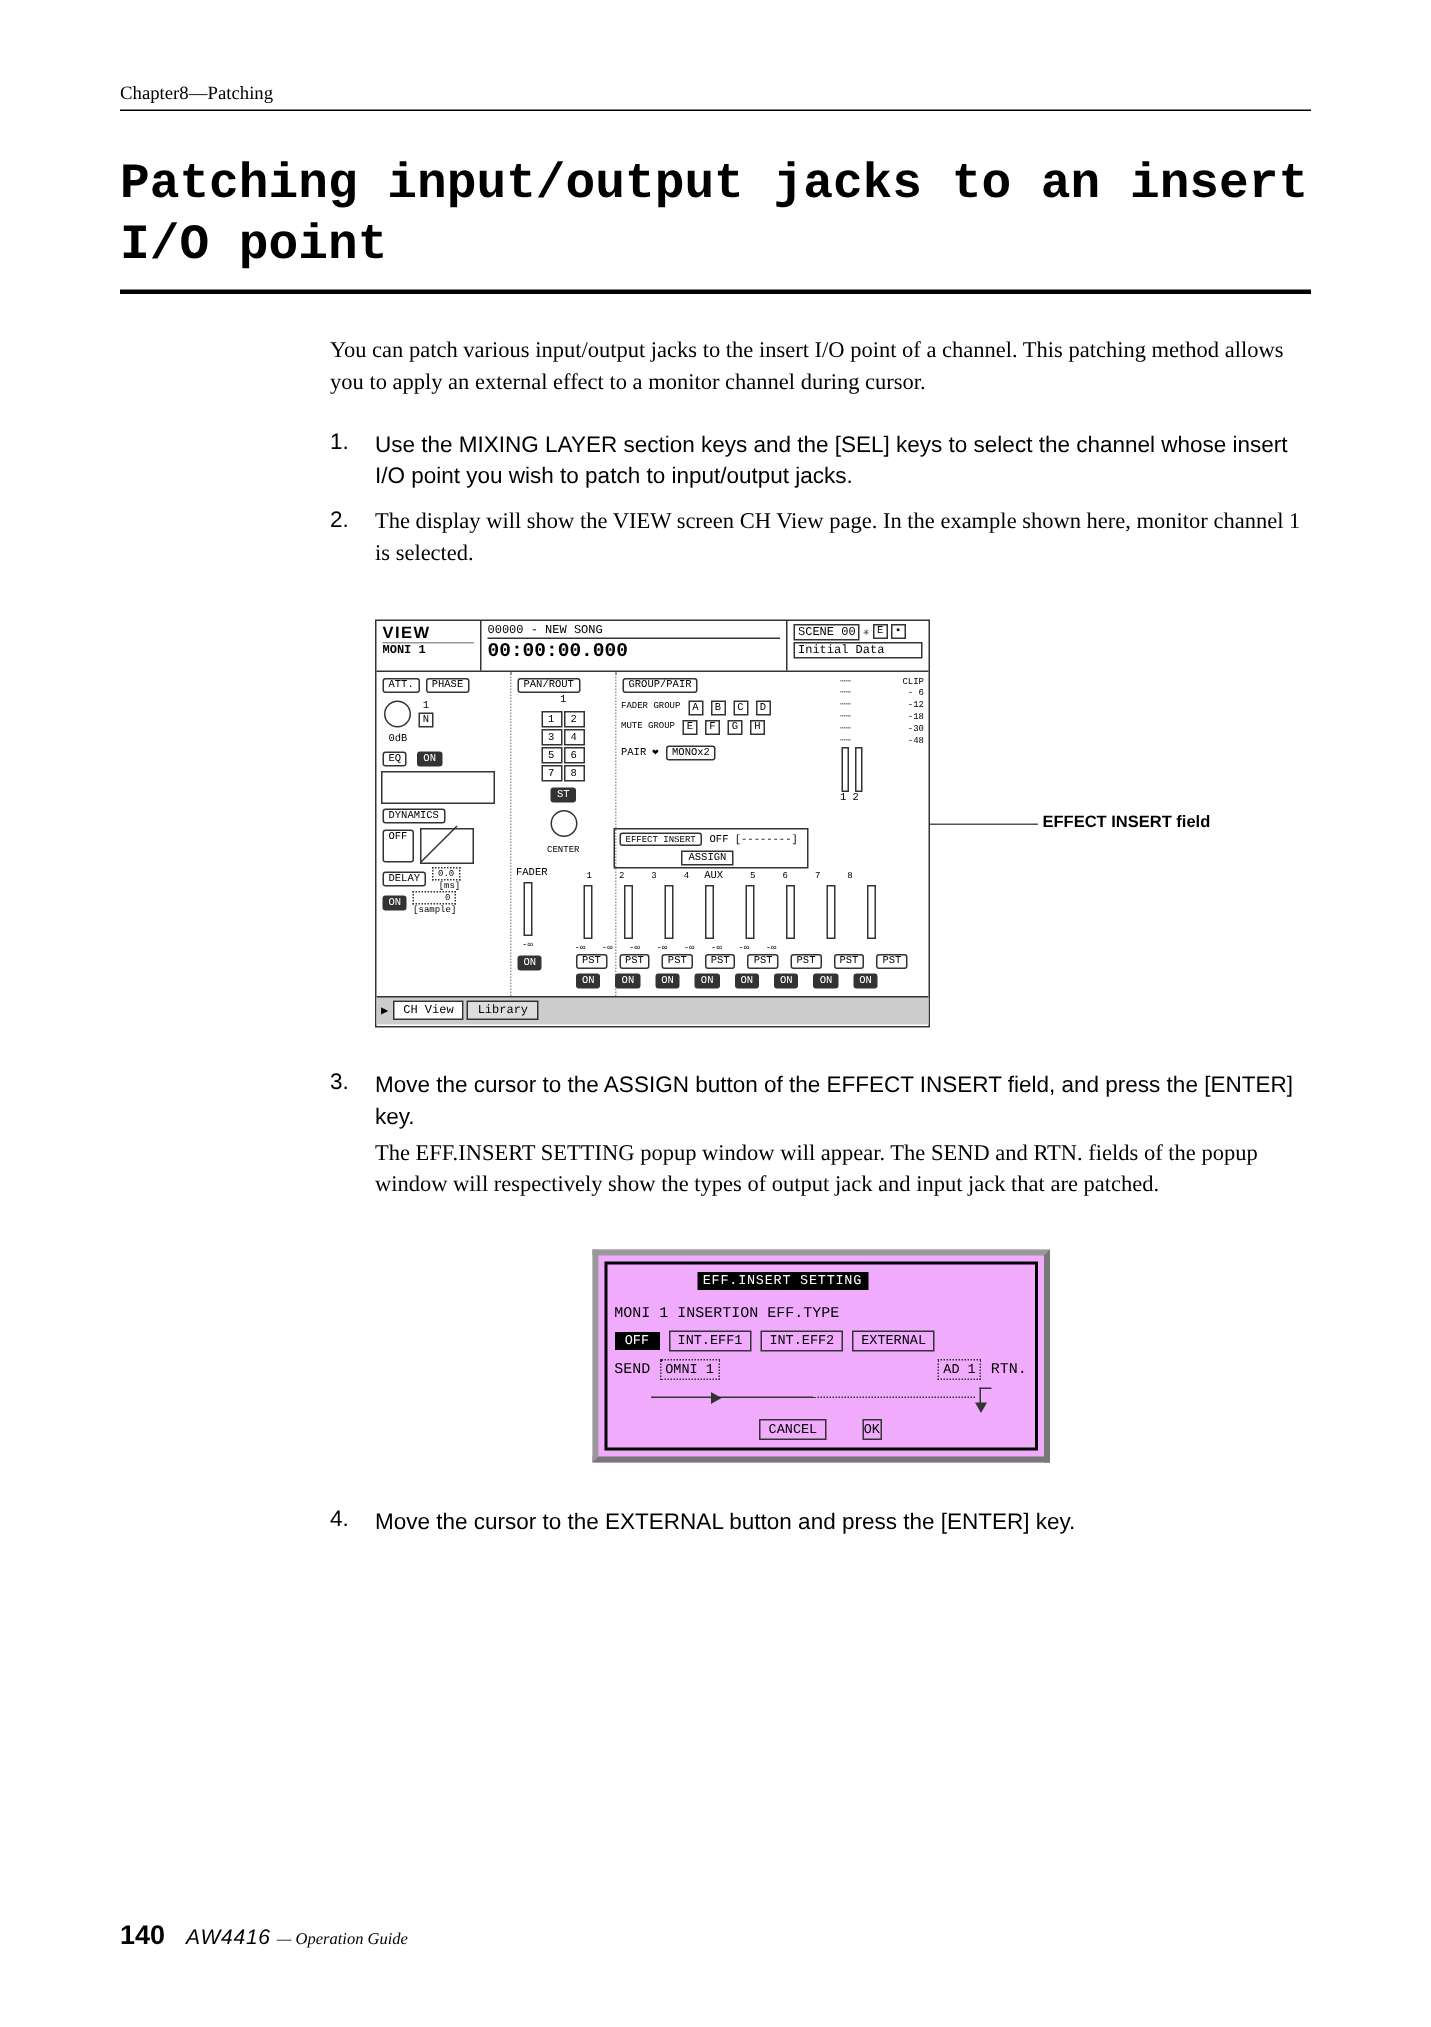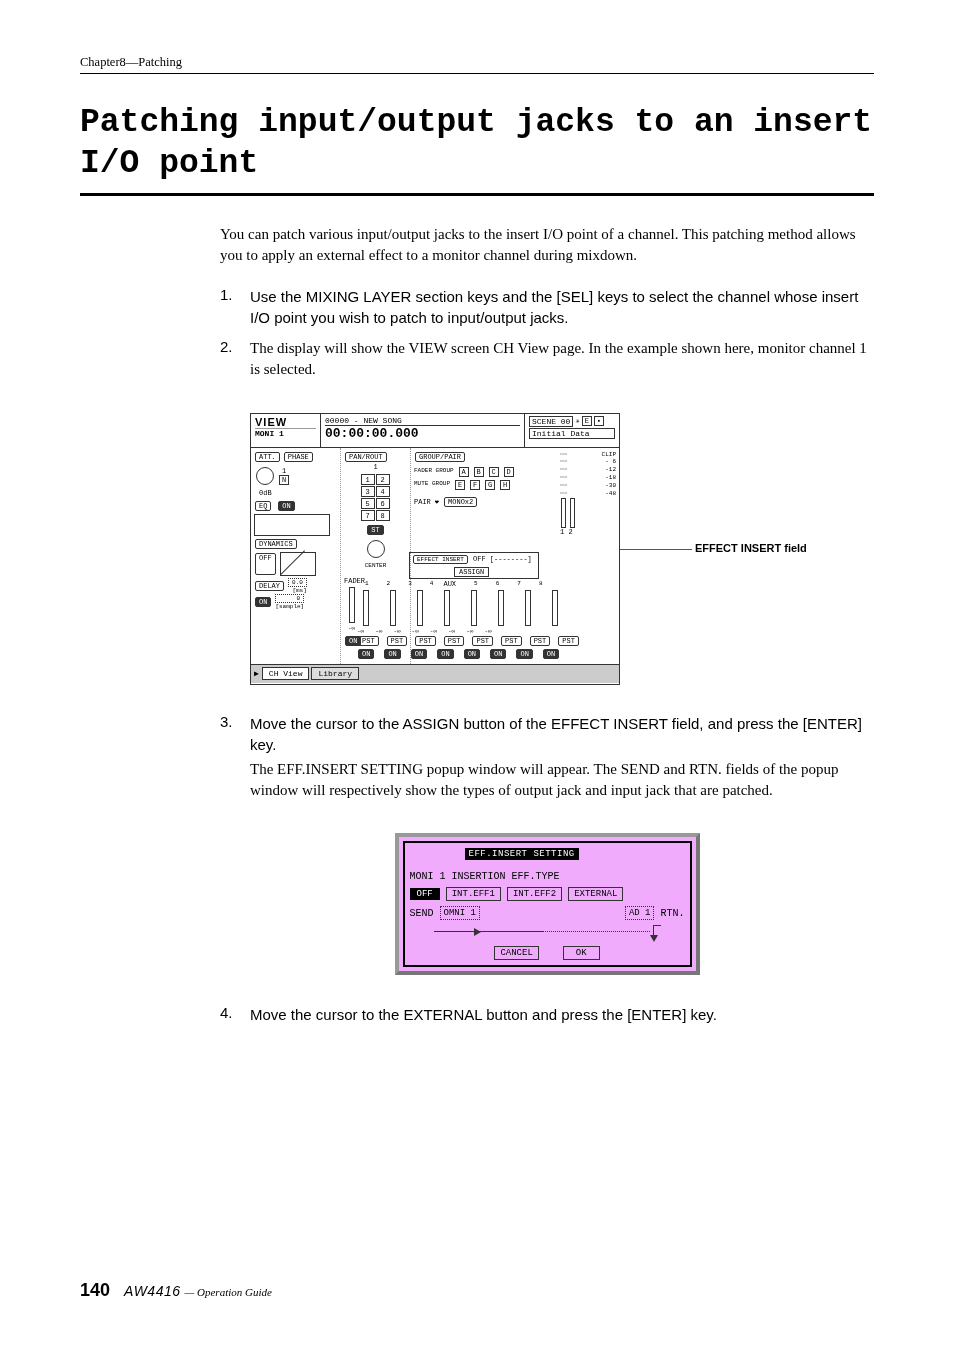--- a/index.html
+++ b/index.html
@@ -220,21 +220,21 @@
     .assign-btn {
       border: 1px solid #333;
       font-size: 7px;
       padding: 0 4px;
       display: inline-block;
       margin-top: 2px;
       margin-left: 42px;
     }
     .fader-area {
       position: absolute;
-      left: 84px;
+      left: 110px;
       top: 132px;
       width: 270px;
     }
     .fader-slider {
       width: 6px;
       height: 36px;
       border: 1px solid #333;
       position: relative;
       margin: 2px 4px;
     }
@@ -396,21 +396,21 @@
   </style>
 </head>
 <body>
 
 <div class="chapter-header">Chapter8—Patching</div>
 
 <h1 class="main-title">Patching input/output jacks to an insert I/O point</h1>
 <div class="title-underline"></div>
 
 <div class="content">
-  <p class="intro-para">You can patch various input/output jacks to the insert I/O point of a channel. This patching method allows you to apply an external effect to a monitor channel during mixdown.</p>
+  <p class="intro-para">You can patch various input/output jacks to the insert I/O point of a channel. This patching method allows you to apply an external effect to a monitor channel during cursor.</p>
 
   <div class="step">
     <div class="step-num">1.</div>
     <div class="step-body">
       <p class="step-instruction">Use the MIXING LAYER section keys and the [SEL] keys to select the channel whose insert I/O point you wish to patch to input/output jacks.</p>
     </div>
   </div>
 
   <div class="step">
     <div class="step-num">2.</div>
@@ -646,21 +646,21 @@
       </div>
       <div class="fig2-arrow-row">
         <div style="width:24px"></div>
         <div class="fig2-arrow-shaft fig2-arrow-left" style="border-top-style:solid"></div>
         <div class="fig2-arrow-shaft" style="border-top-style:dotted"></div>
         <div class="fig2-arrow-down"></div>
         <div style="width:24px"></div>
       </div>
       <div class="fig2-btn-group">
         <span class="fig2-btn">CANCEL</span>
-        <span class="fig2-btn" style="padding:1px 12px">OK</span>
+        <span class="fig2-btn" style="padding:1px 0">OK</span>
       </div>
     </div>
   </div>
 
   <div class="step">
     <div class="step-num">4.</div>
     <div class="step-body">
       <p class="step-instruction">Move the cursor to the EXTERNAL button and press the [ENTER] key.</p>
     </div>
   </div>

